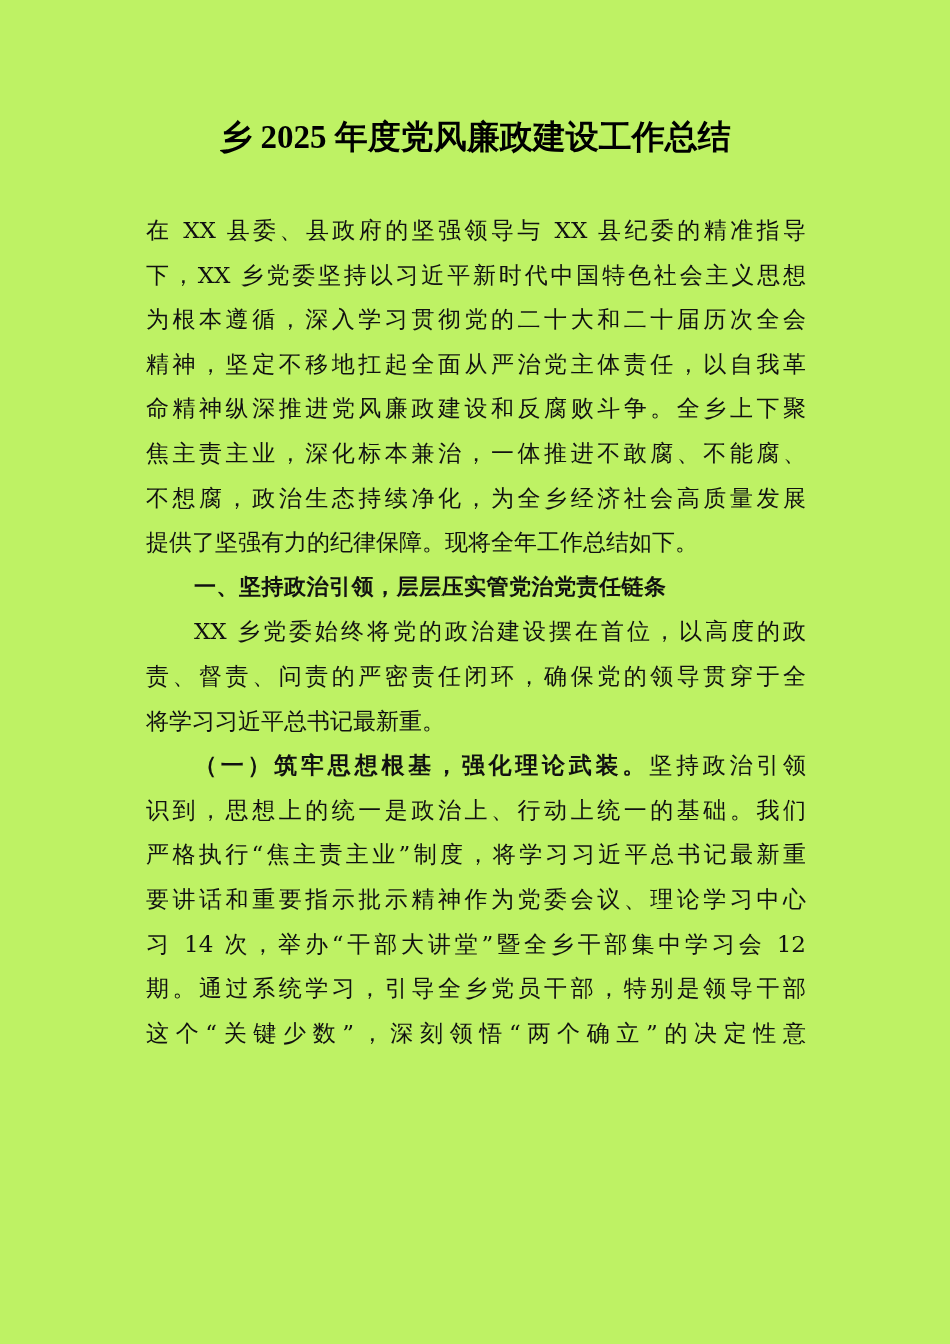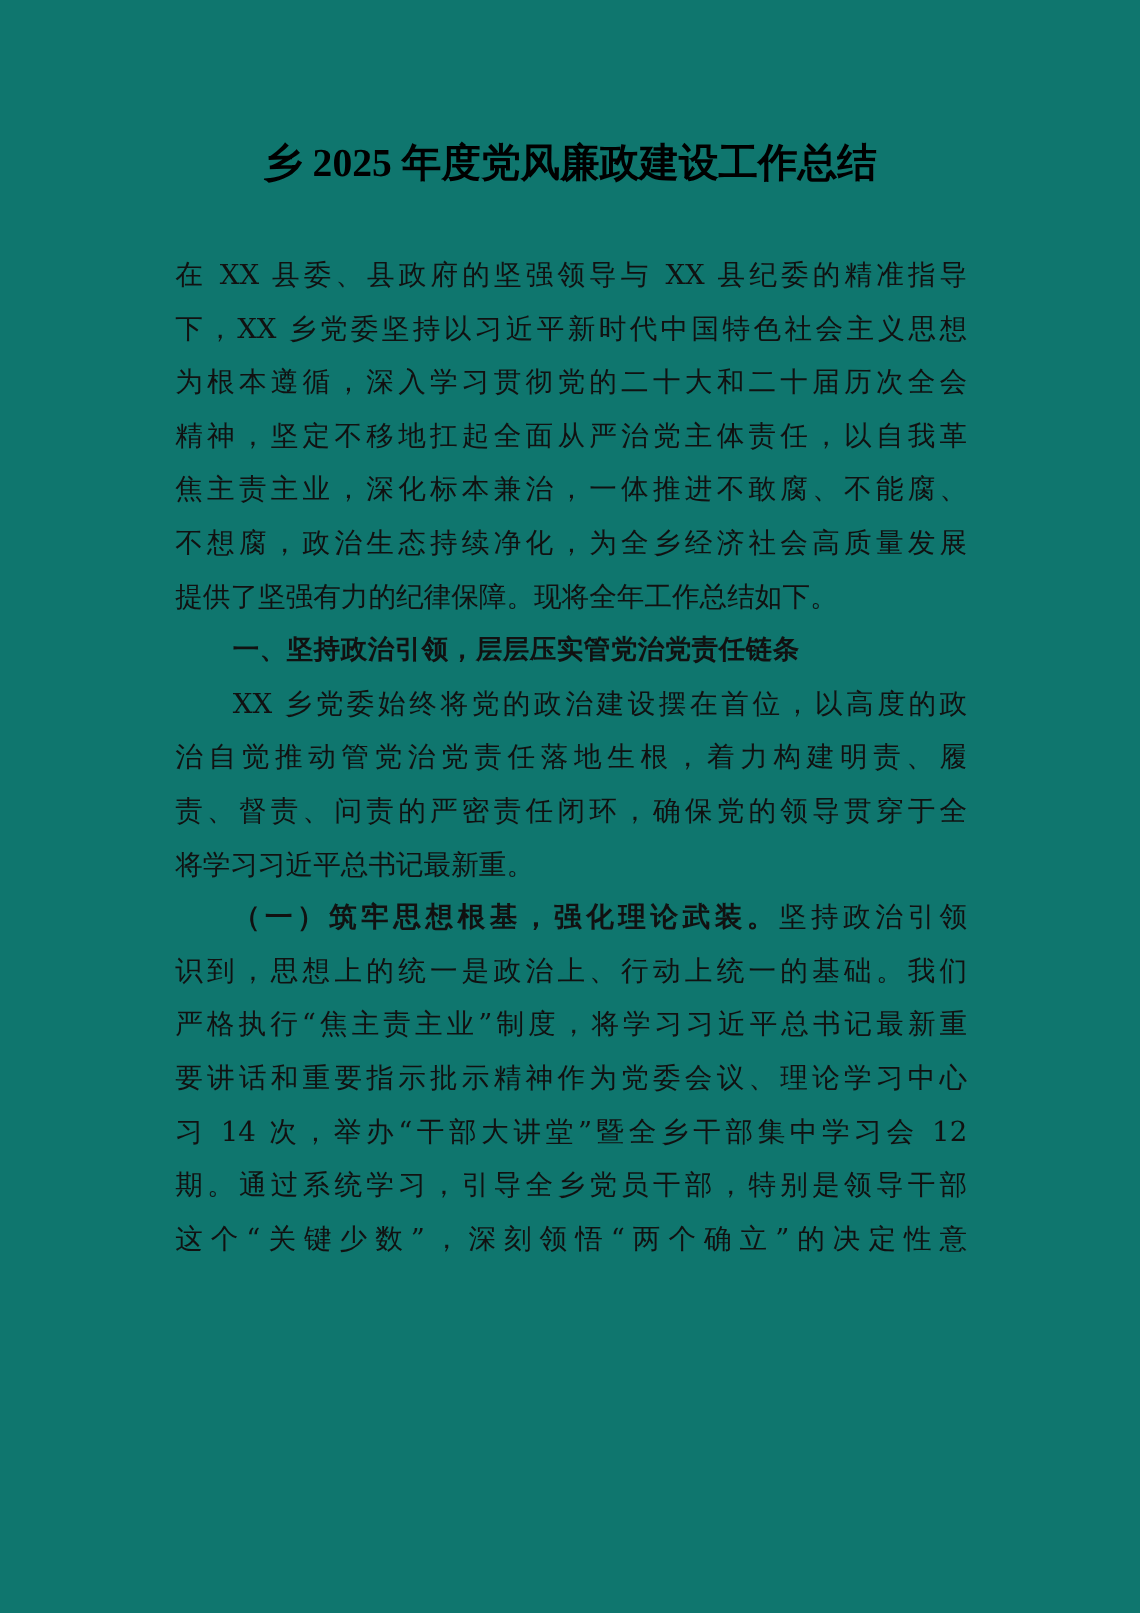--- a/index.html
+++ b/index.html
@@ -14,21 +14,21 @@
       overflow: hidden;
       color: #111111;
       font-family: "DejaVu Serif", "Liberation Serif", serif;
     }
     .page {
       position: absolute;
       left: 0;
       top: 0;
       width: 950px;
       height: 1344px;
-      background: #0f766e;
+      background: #bef264;
     }
     .title {
       position: absolute;
       left: 0;
       top: 112px;
       width: 950px;
       text-align: center;
       font-size: 33px;
       line-height: 50px;
       font-weight: bold;
@@ -76,30 +76,30 @@
 <div class="page">
   <div class="title">乡 2025 年度党风廉政建设工作总结</div>
 
   <div class="body">
 
     <div>
       <span class="line">在 XX 县委、县政府的坚强领导与 XX 县纪委的精准指导</span>
       <span class="line">下，XX 乡党委坚持以习近平新时代中国特色社会主义思想</span>
       <span class="line">为根本遵循，深入学习贯彻党的二十大和二十届历次全会</span>
       <span class="line">精神，坚定不移地扛起全面从严治党主体责任，以自我革</span>
+      <span class="line">命精神纵深推进党风廉政建设和反腐败斗争。全乡上下聚</span>
       <span class="line">焦主责主业，深化标本兼治，一体推进不敢腐、不能腐、</span>
       <span class="line">不想腐，政治生态持续净化，为全乡经济社会高质量发展</span>
       <span class="line last">提供了坚强有力的纪律保障。现将全年工作总结如下。</span>
     </div>
 
     <span class="line heading">一、坚持政治引领，层层压实管党治党责任链条</span>
 
     <div>
       <span class="line indent">XX 乡党委始终将党的政治建设摆在首位，以高度的政</span>
-      <span class="line">治自觉推动管党治党责任落地生根，着力构建明责、履</span>
       <span class="line">责、督责、问责的严密责任闭环，确保党的领导贯穿于全</span>
       <span class="line last">将学习习近平总书记最新重。</span>
     </div>
 
     <div>
       <span class="line indent"><span class="lead-bold">（一）筑牢思想根基，强化理论武装。</span><span>坚持政治引领</span></span>
       <span class="line">识到，思想上的统一是政治上、行动上统一的基础。我们</span>
       <span class="line">严格执行“焦主责主业”制度，将学习习近平总书记最新重</span>
       <span class="line">要讲话和重要指示批示精神作为党委会议、理论学习中心</span>
       <span class="line">习 14 次，举办“干部大讲堂”暨全乡干部集中学习会 12</span>

